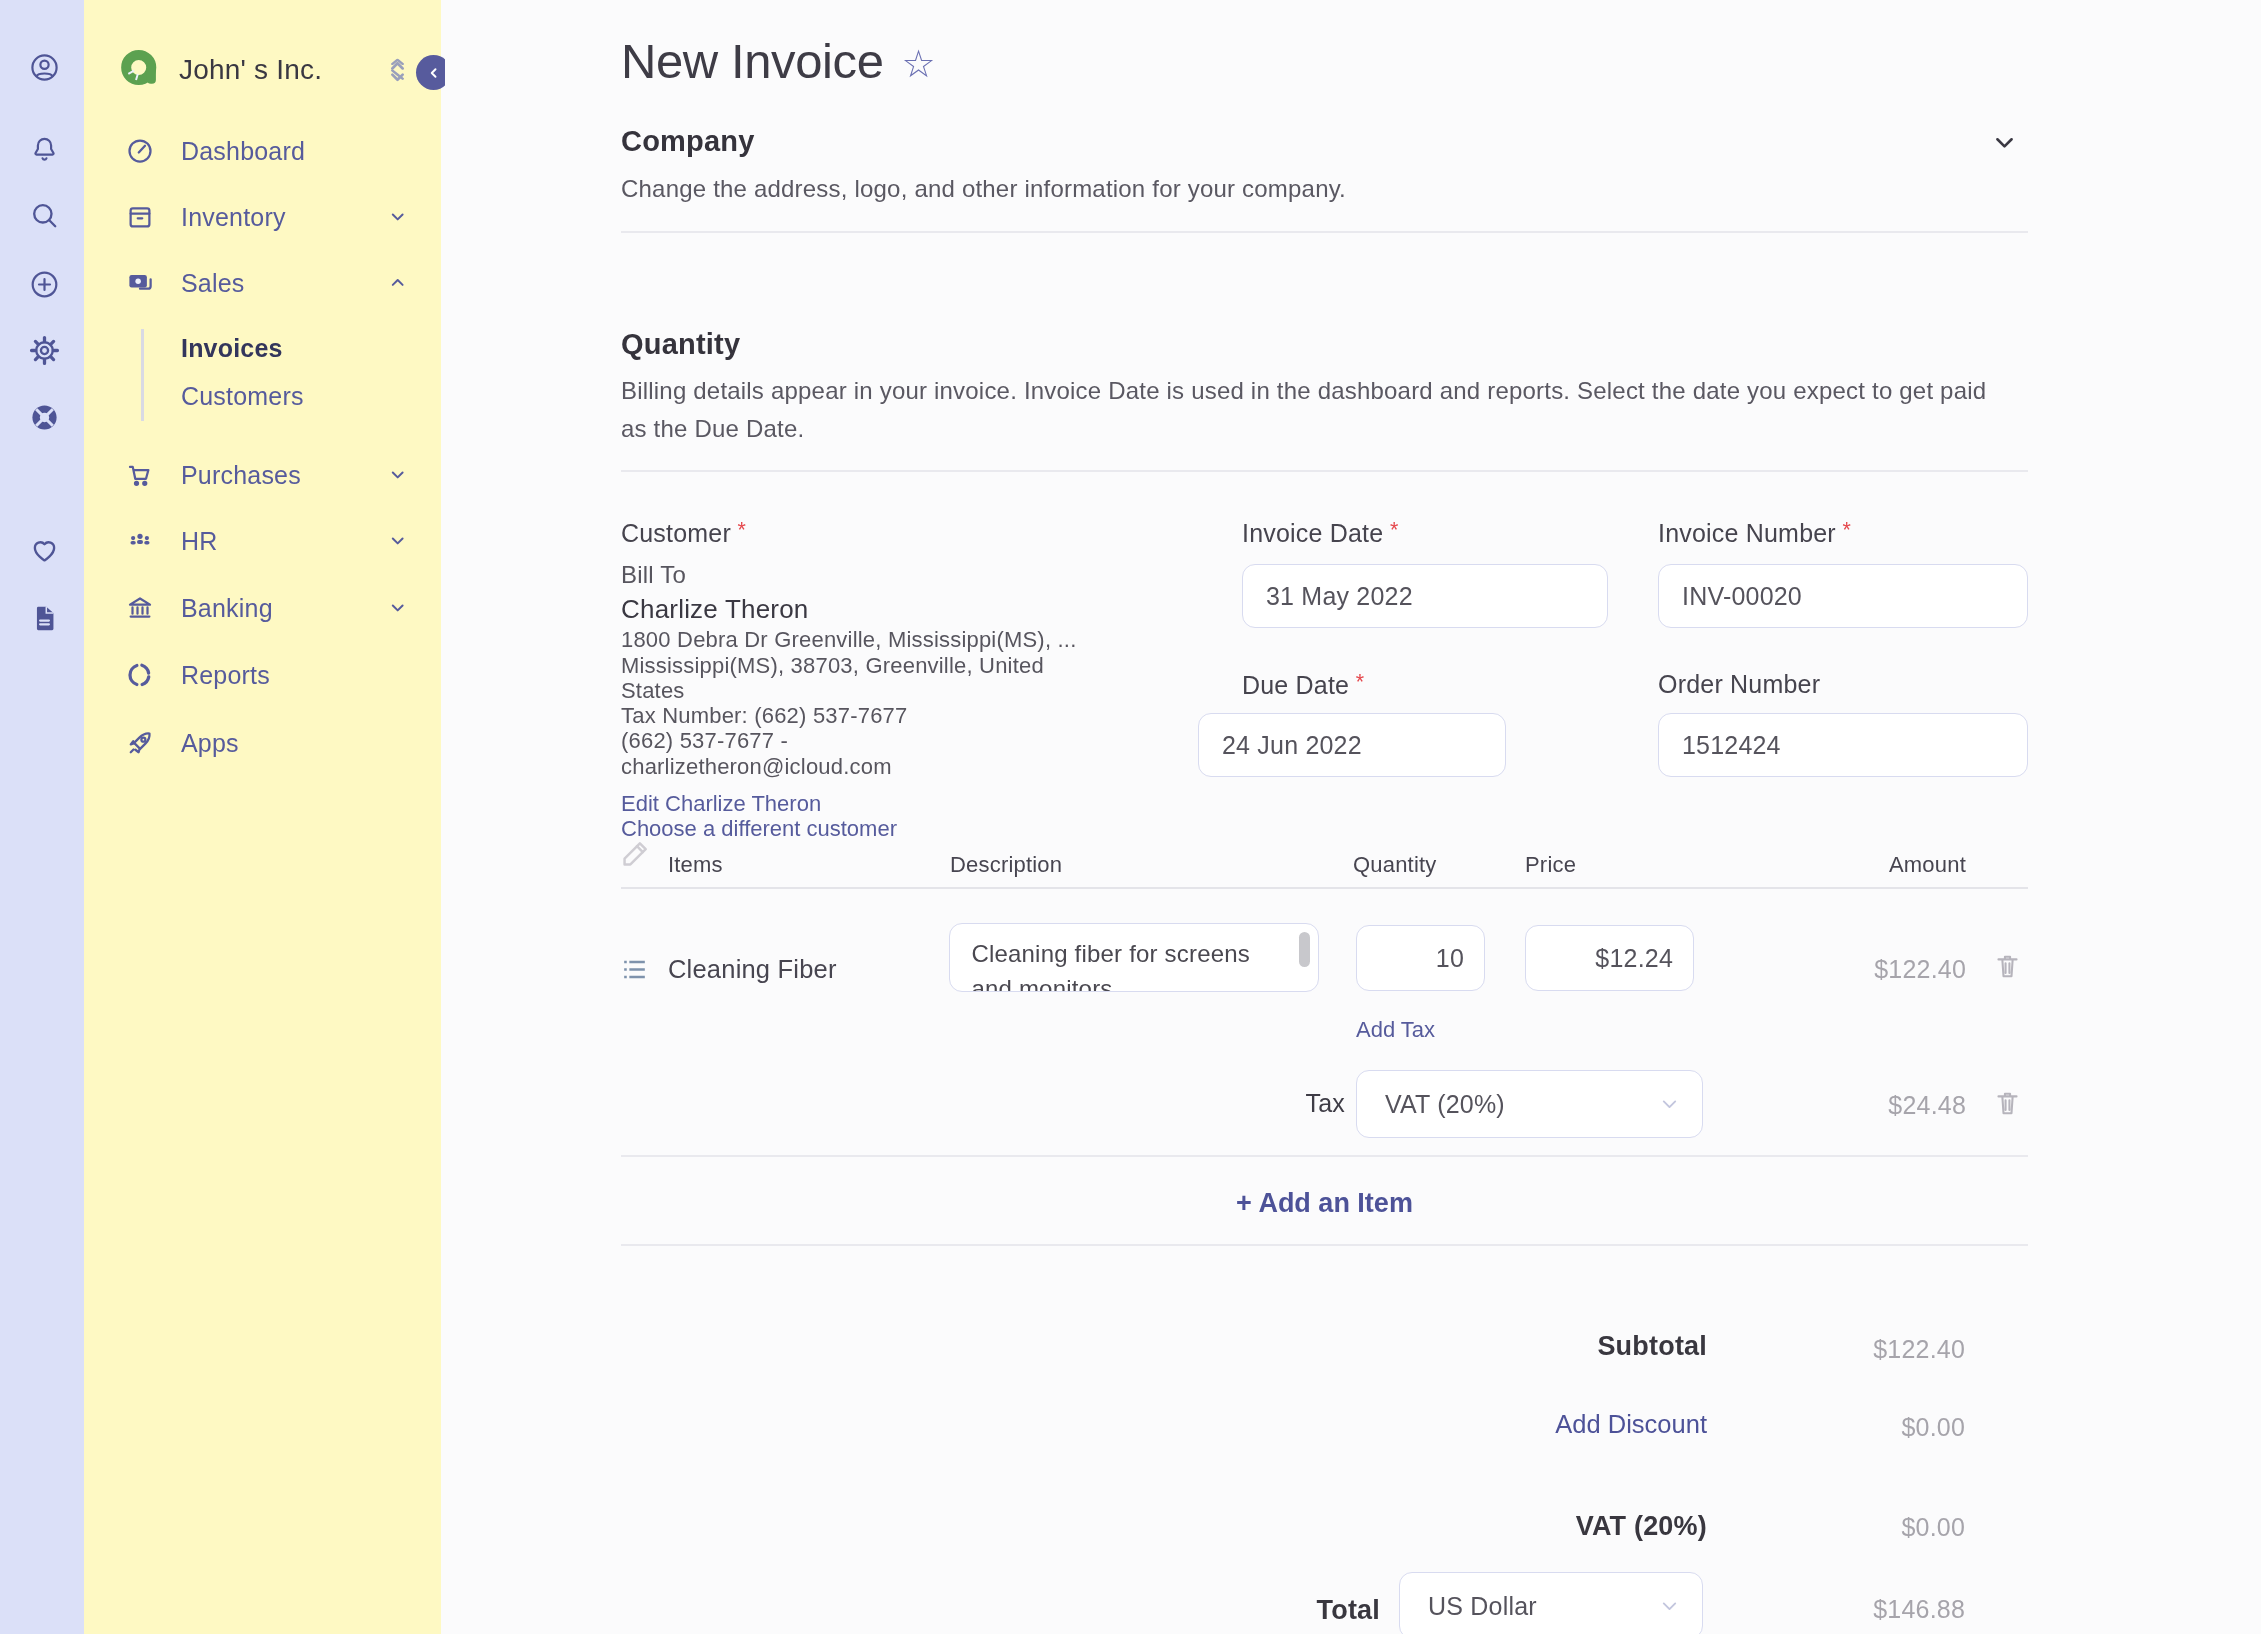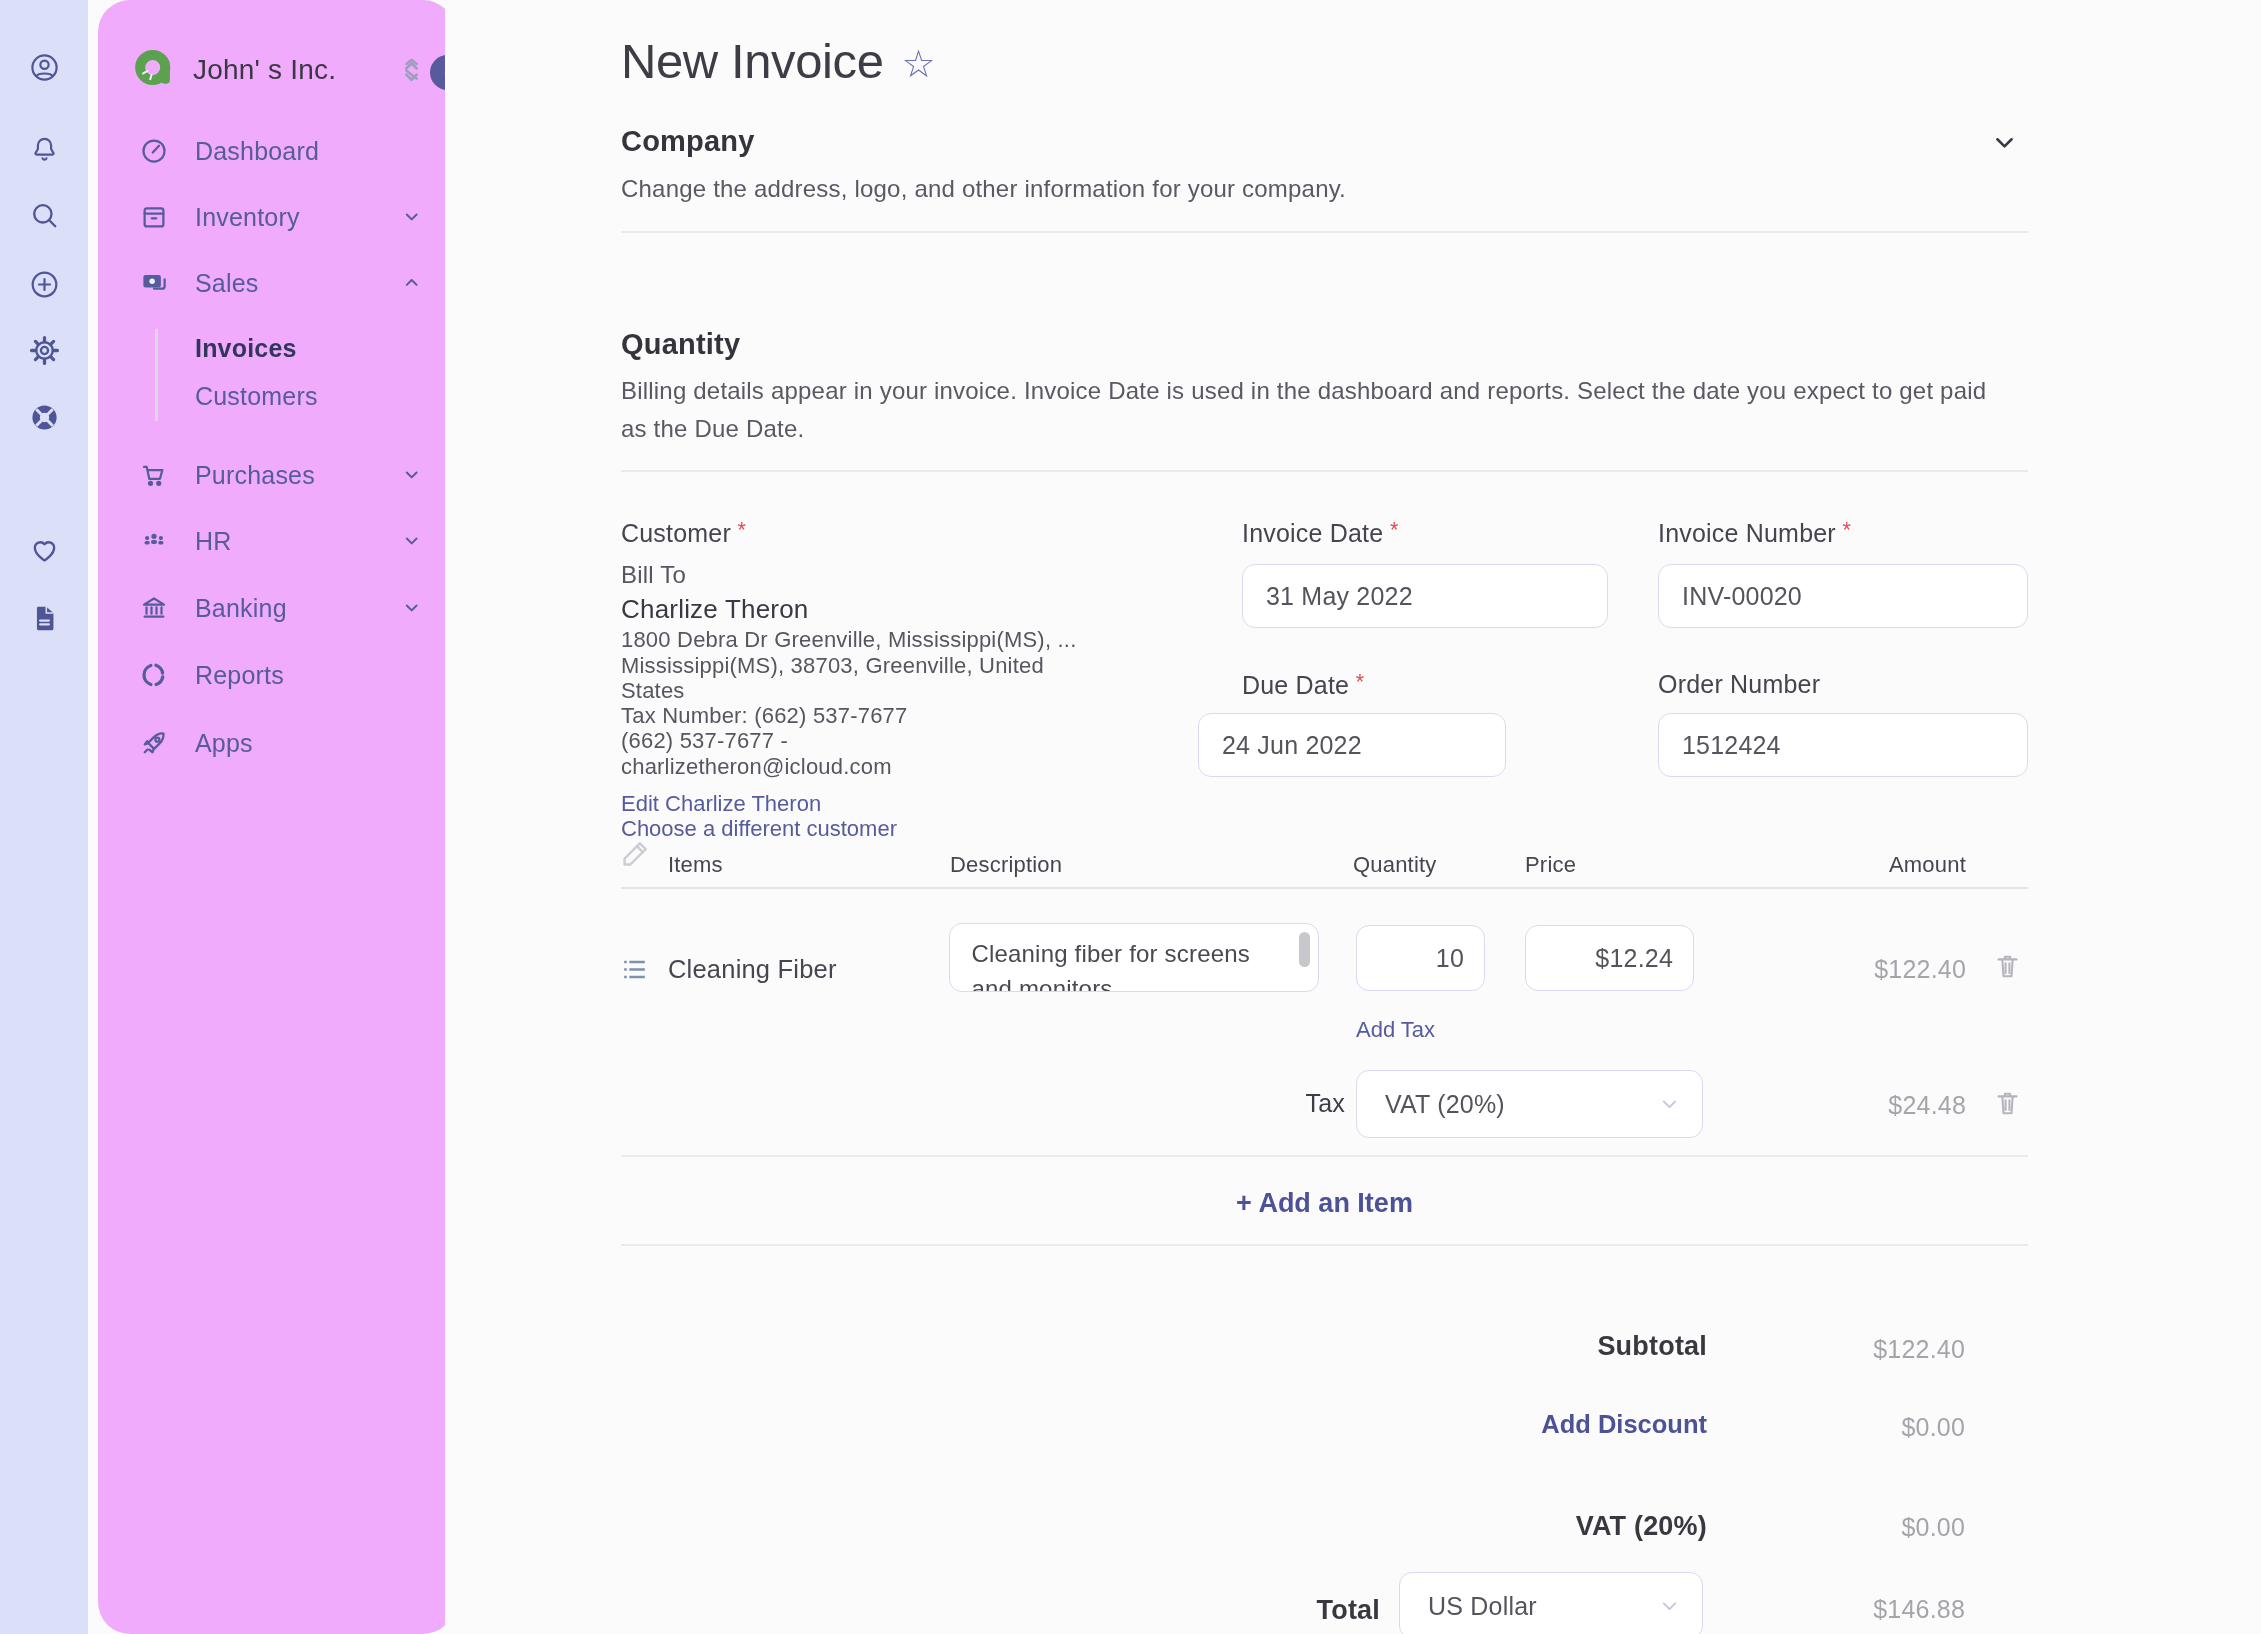--- a/index.html
+++ b/index.html
@@ -12,21 +12,21 @@
     color:#46444e;
   }
   .abs { position:absolute; }
 
   
   .iconbar { position:absolute; left:0; top:0; width:88px; height:1634px; background:#dbe0f8; }
   .rail-btn { position:absolute; left:28px; width:33px; height:33px; color:#4f5596; background:none; border:none; cursor:pointer; }
   .rail-btn svg { width:33px; height:33px; display:block; }
 
   
-  .sidebar { position:absolute; left:98px; top:0; width:357px; height:1634px; background:#f0abfc;border-radius:32px; }
+  .sidebar { position:absolute; left:84px; top:0; width:357px; height:1634px; background:#fef9c3; }
   .logo { position:absolute; left:35px; top:46px; width:43px; height:43px; }
   .company-name { position:absolute; left:95px; top:54px; font-size:28px; font-weight:500; color:#3a3842; }
   .org-switcher { position:absolute; left:301px; top:54px; width:25px; height:33px; color:#9aa0bb; background:none; border:none; cursor:pointer; }
   .collapse-btn { position:absolute; left:332px; top:55px; width:35px; height:35px; border-radius:50%;
     background:#575b9d; border:none; color:#ffffff; cursor:pointer; display:flex; align-items:center; justify-content:center; }
   .nav-item { position:absolute; left:0; width:357px; height:49px; cursor:pointer; }
   .nav-item .nicon { position:absolute; left:41px; top:10px; width:30px; height:30px; color:#565b9c; }
   .nav-item .nlabel { position:absolute; left:97px; top:10.7px; font-size:25px; color:#565b9c; font-weight:500; }
   .nav-item .nchev { position:absolute; right:33px; top:14px; width:21.4px; height:21.4px; color:#565b9c; }
   .subline { position:absolute; left:57px; top:329px; width:2.5px; height:92px; background:#d9dae4; }
@@ -65,21 +65,21 @@
   .desc-scrollthumb { position:absolute; right:8.2px; top:8.2px; width:10.7px; height:35px; border-radius:5.8px; background:#c8c8cc; }
 
   .select-box { position:absolute; background:#fff; border:1.6px solid #d8dbf0; border-radius:13px; cursor:pointer; }
   .select-box .sel-text { position:absolute; left:28px; top:50%; transform:translateY(-50%); font-size:25px; color:#55535c; }
   .select-box .sel-chev { position:absolute; right:20px; top:50%; transform:translateY(-50%); width:25px; height:25px; color:#c3c6de; }
 
   .icon-btn { background:none; border:none; cursor:pointer; color:#b6b4bc; }
   .add-item { position:absolute; left:176px; right:233px; top:1188px; text-align:center;
     font-size:27px; font-weight:600; color:#4d5298; background:none; border:none; cursor:pointer; }
   .tot-label { position:absolute; font-size:27px; font-weight:700; color:#39373f; text-align:right; }
-  .tot-link { position:absolute; font-size:25.5px; font-weight:700; color:#4d5298; text-align:right; cursor:pointer; background:none; border:none; }
+  .tot-link { position:absolute; font-size:25.5px; font-weight:400; color:#4d5298; text-align:right; cursor:pointer; background:none; border:none; }
 </style>
 </head>
 <body>
 
 <aside class="iconbar">
   <button class="rail-btn" style="top:51px">
     <svg viewBox="0 0 24 24" fill="none" stroke="currentColor" stroke-width="1.6" stroke-linecap="round">
       <circle cx="12" cy="12" r="8.8"></circle>
         <circle cx="12" cy="10" r="3"></circle>
         <path d="M6.2 18.3c1.3-2.6 10.3-2.6 11.6 0"></path>

